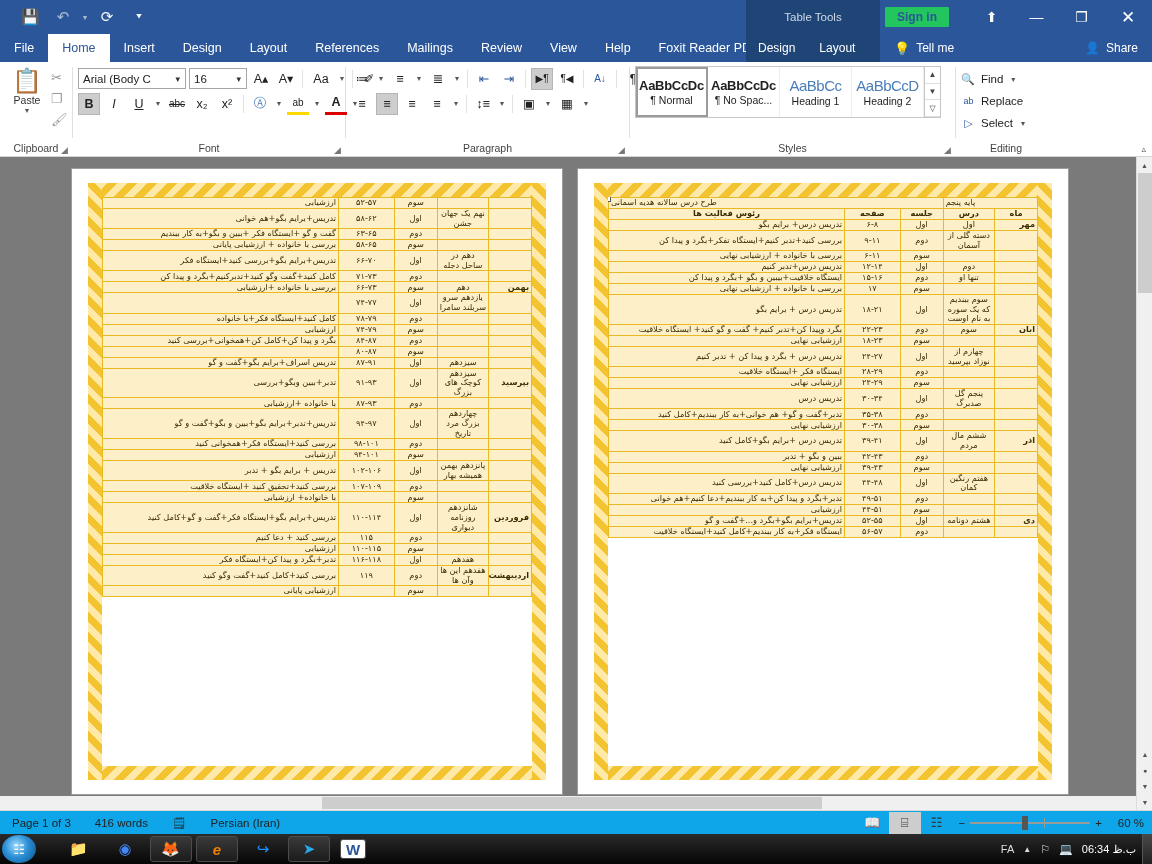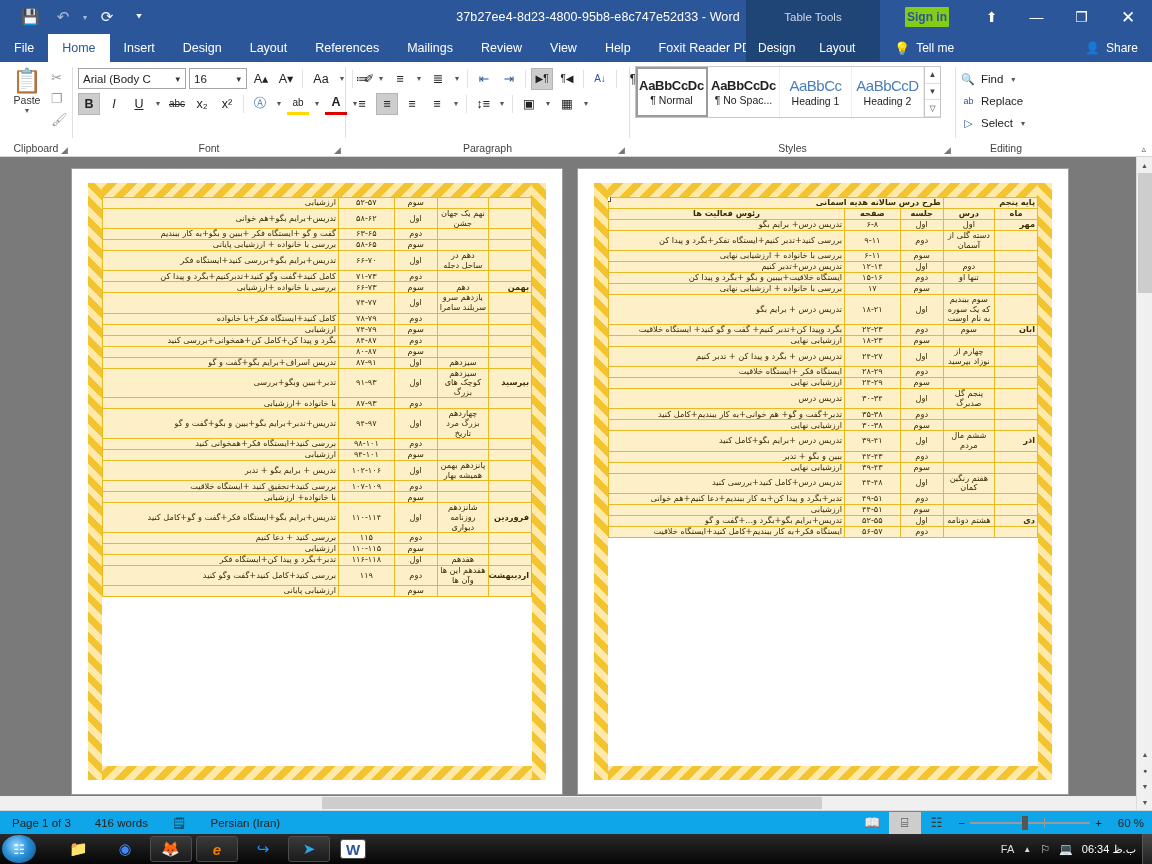--- a/index.html
+++ b/index.html
@@ -26,22 +26,22 @@
     flex:1; text-align:center; font-size:12.5px; letter-spacing:.1px;
     padding-right:110px;
   }
   .tabletools-head{
     position:absolute; left:746px; top:0; width:134px; height:34px;
     background:#1f4476; color:#cfd9e8; font-size:11.5px;
     display:flex; align-items:center; justify-content:center;
   }
   .winbtns{ position:absolute; right:0; top:0; height:34px; display:flex; align-items:center; }
   .signin{
-    background:#84cc16; color:#2b579a; font-size:12px; font-weight:bold;
-    padding:3px 2px; margin-right:20px; border-radius:1px;
+    background:#22c55e; color:#2b579a; font-size:12px; font-weight:bold;
+    padding:3px 12px; margin-right:20px; border-radius:1px;
   }
   .wb{ width:45px; height:34px; display:flex; align-items:center; justify-content:center; color:#fff; font-size:14px; }
   .wb.close{ font-size:17px; width:48px; }
 
   
   .tabstrip{
     position:absolute; left:0; top:34px; width:1152px; height:28px;
     background:#2b579a; color:#fff; display:flex; align-items:stretch; font-size:12.5px;
   }
   .tab{ padding:0 14px; display:flex; align-items:center; cursor:default; }
@@ -174,21 +174,21 @@
     border-collapse:collapse; width:100%;
     direction:rtl; font-family:"DejaVu Sans", sans-serif;
     table-layout:fixed;
   }
   table.doc td{
     border:1px solid #e8b923; padding:0 2px; font-size:8.2px;
     color:#3a2d00; background:#fdf0c9; line-height:9.6px; vertical-align:middle;
     height:11px;
   }
   td.white{ background:#ffffff; }
-  td.head-orange{ background:#f5a800; font-weight:bold; color:#4a3000; font-size:10px; text-align:right; height:22px; }
+  td.head-orange{ background:#f5a800; font-weight:normal; color:#4a3000; font-size:10px; text-align:left; height:22px; }
   td.colhead{ background:#fdf0c9; font-weight:bold; text-align:center; }
   td.c{ text-align:center; }
   td.r{ text-align:right; }
   td.mon{ font-weight:bold; text-align:right; }
 
   .tbl-handle{
     position:absolute; left:-8px; top:-6px; width:11px; height:11px;
     border:1px solid #555; color:#333; font-size:9px; line-height:9px;
     text-align:center; background:#fff;
   }
@@ -233,21 +233,20 @@
 <body>
 
 <div class="titlebar">
   <div class="qat">
     <div class="qbtn">💾</div>
     <div class="qbtn dim">↶</div>
     <div class="qbtn dim" style="width:10px;font-size:8px">▾</div>
     <div class="qbtn">⟳</div>
     <div class="qbtn" style="font-size:10px">⯆</div>
   </div>
-  <div class="titlecenter">37b27ee4-8d23-4800-95b8-e8c747e52d33  -  Word</div>
 </div>
 <div class="tabletools-head">Table Tools</div>
 <div class="winbtns">
   <div class="signin">Sign in</div>
   <div class="wb">⬆</div>
   <div class="wb">—</div>
   <div class="wb">❐</div>
   <div class="wb close">✕</div>
 </div>
 

